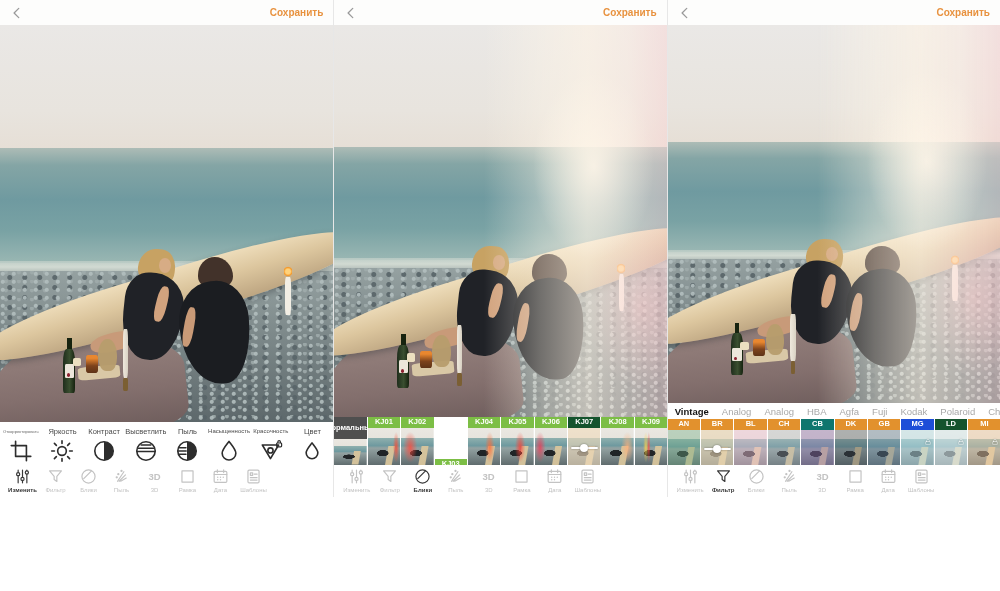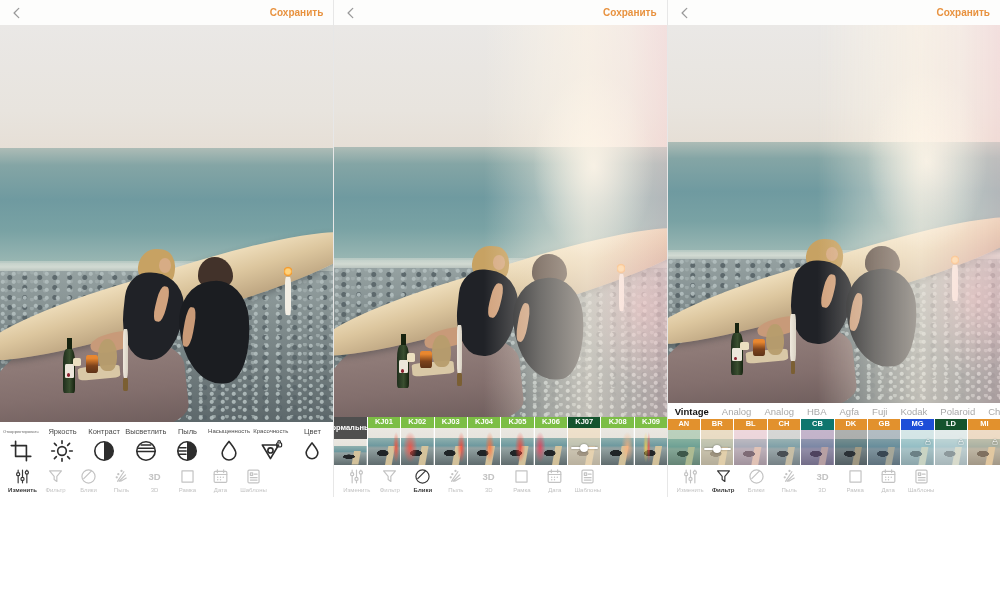--- a/index.html
+++ b/index.html
@@ -351,21 +351,21 @@
           </div>
         </div>
         <div class="thumb">
           <div class="th-head" style="background: rgb(124, 190, 69);">KJ02</div>
           <div class="th-body">
             <div class="mini"></div>
             <div class="ovl" style="background: radial-gradient(30% 58% at 28% 52%, rgb(255, 74, 60), rgba(0, 0, 0, 0) 72%); opacity: 0.8;"></div>
           </div>
         </div>
         <div class="thumb">
-          <div class="th-head" style="background: rgb(124, 190, 69);">KJ03</div>
+          <div class="th-head" style="background: rgb(124, 190, 69); margin-top: 42px;">KJ03</div>
           <div class="th-body">
             <div class="mini"></div>
             <div class="ovl" style="background: radial-gradient(18% 58% at 82% 52%, rgb(255, 63, 46), rgba(0, 0, 0, 0) 72%); opacity: 0.8;"></div>
           </div>
         </div>
         <div class="thumb">
           <div class="th-head" style="background: rgb(124, 190, 69);">KJ04</div>
           <div class="th-body">
             <div class="mini"></div>
             <div class="ovl" style="background: radial-gradient(20% 58% at 68% 52%, rgb(255, 106, 53), rgba(0, 0, 0, 0) 72%); opacity: 0.8;"></div>

